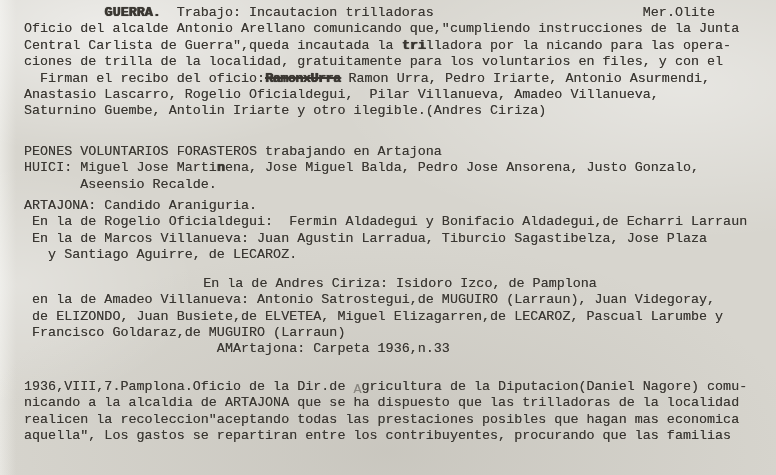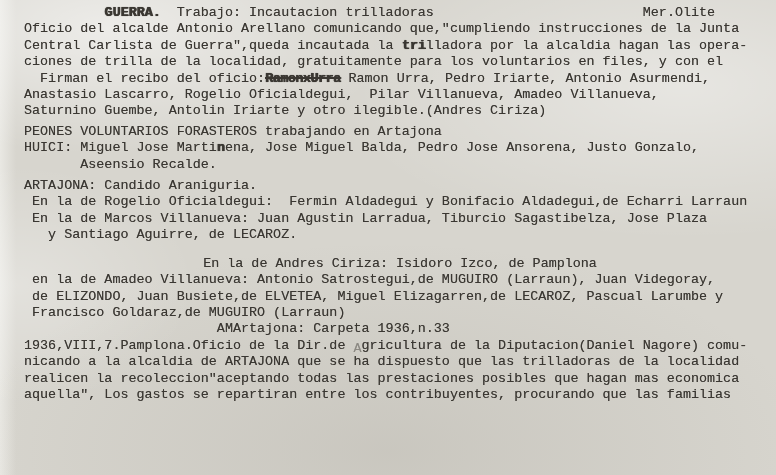--- a/index.html
+++ b/index.html
@@ -46,34 +46,34 @@
     transform: translateY(3px);
     opacity: 0.45;
   }
 </style>
 </head>
 <body>
 
 <div class="paper">
     <div class="line"><span>          </span><span class="b">GUERRA.</span><span>  </span><span>Trabajo: Incautacion trilladoras</span><span>                          </span><span>Mer.Olite</span></div>
     <div class="line"><span>Oficio del alcalde Antonio Arellano comunicando que,"cumpliendo instrucciones de la Junta</span></div>
-    <div class="line"><span>Central Carlista de Guerra",queda incautada la </span><span class="b">tri</span><span>lladora por la alcaldia hagan las opera-</span></div>
+    <div class="line"><span>Central Carlista de Guerra",queda incautada la </span><span class="b">tri</span><span>lladora por la nicando para las opera-</span></div>
     <div class="line"><span>ciones de trilla de la localidad, gratuitamente para los voluntarios en files, y con el</span></div>
     <div class="line"><span>  Firman el recibo del oficio:</span><span class="x">RamonxUrra</span><span> Ramon Urra, Pedro Iriarte, Antonio Asurmendi,</span></div>
     <div class="line"><span>Anastasio Lascarro, Rogelio Oficialdegui,  Pilar Villanueva, Amadeo Villanueva,</span></div>
     <div class="line"><span>Saturnino Guembe, Antolin Iriarte y otro ilegible.(Andres Ciriza)</span></div>
-    <div class="line" style="margin-top: 4px;"><span>PEONES VOLUNTARIOS FORASTEROS trabajando en Artajona</span></div>
+    <div class="line" style="margin-top: 24px;"><span>PEONES VOLUNTARIOS FORASTEROS trabajando en Artajona</span></div>
     <div class="line"><span>HUICI: Miguel Jose Marti</span><span class="b">n</span><span>ena, Jose Miguel Balda, Pedro Jose Ansorena, Justo Gonzalo,</span></div>
     <div class="line"><span>       Aseensio Recalde.</span></div>
     <div class="line" style="margin-top: 5px;"><span>ARTAJONA: Candido Araniguria.</span></div>
     <div class="line"><span> En la de Rogelio Oficialdegui:  Fermin Aldadegui y Bonifacio Aldadegui,de Echarri Larraun</span></div>
     <div class="line"><span> En la de Marcos Villanueva: Juan Agustin Larradua, Tiburcio Sagastibelza, Jose Plaza</span></div>
     <div class="line"><span>   y Santiago Aguirre, de LECAROZ.</span></div>
     <div class="line" style="margin-top: 12px; text-align: center;"><span> En la de Andres Ciriza: Isidoro Izco, de Pamplona</span></div>
     <div class="line"><span> en la de Amadeo Villanueva: Antonio Satrostegui,de MUGUIRO (Larraun), Juan Videgoray,</span></div>
     <div class="line"><span> de ELIZONDO, Juan Busiete,de ELVETEA, Miguel Elizagarren,de LECAROZ, Pascual Larumbe y</span></div>
     <div class="line"><span> Francisco Goldaraz,de MUGUIRO (Larraun)</span></div>
     <div class="line"><span>                        </span><span>AMArtajona: Carpeta 1936,n.33</span></div>
-    <div class="line" style="margin-top: 0;"><span>1936,VIII,7.Pamplona.Oficio de la Dir.de </span><span class="sub">A</span><span>gricultura de la Diputacion(Daniel Nagore) comu-</span></div>
+    <div class="line" style="margin-top: 21px;"><span>1936,VIII,7.Pamplona.Oficio de la Dir.de </span><span class="sub">A</span><span>gricultura de la Diputacion(Daniel Nagore) comu-</span></div>
     <div class="line"><span>nicando a la alcaldia de ARTAJONA que se ha dispuesto que las trilladoras de la localidad</span></div>
     <div class="line"><span>realicen la recoleccion"aceptando todas las prestaciones posibles que hagan mas economica</span></div>
     <div class="line"><span>aquella", Los gastos se repartiran entre los contribuyentes, procurando que las familias</span></div>
   </div>
 
 </body></html>

